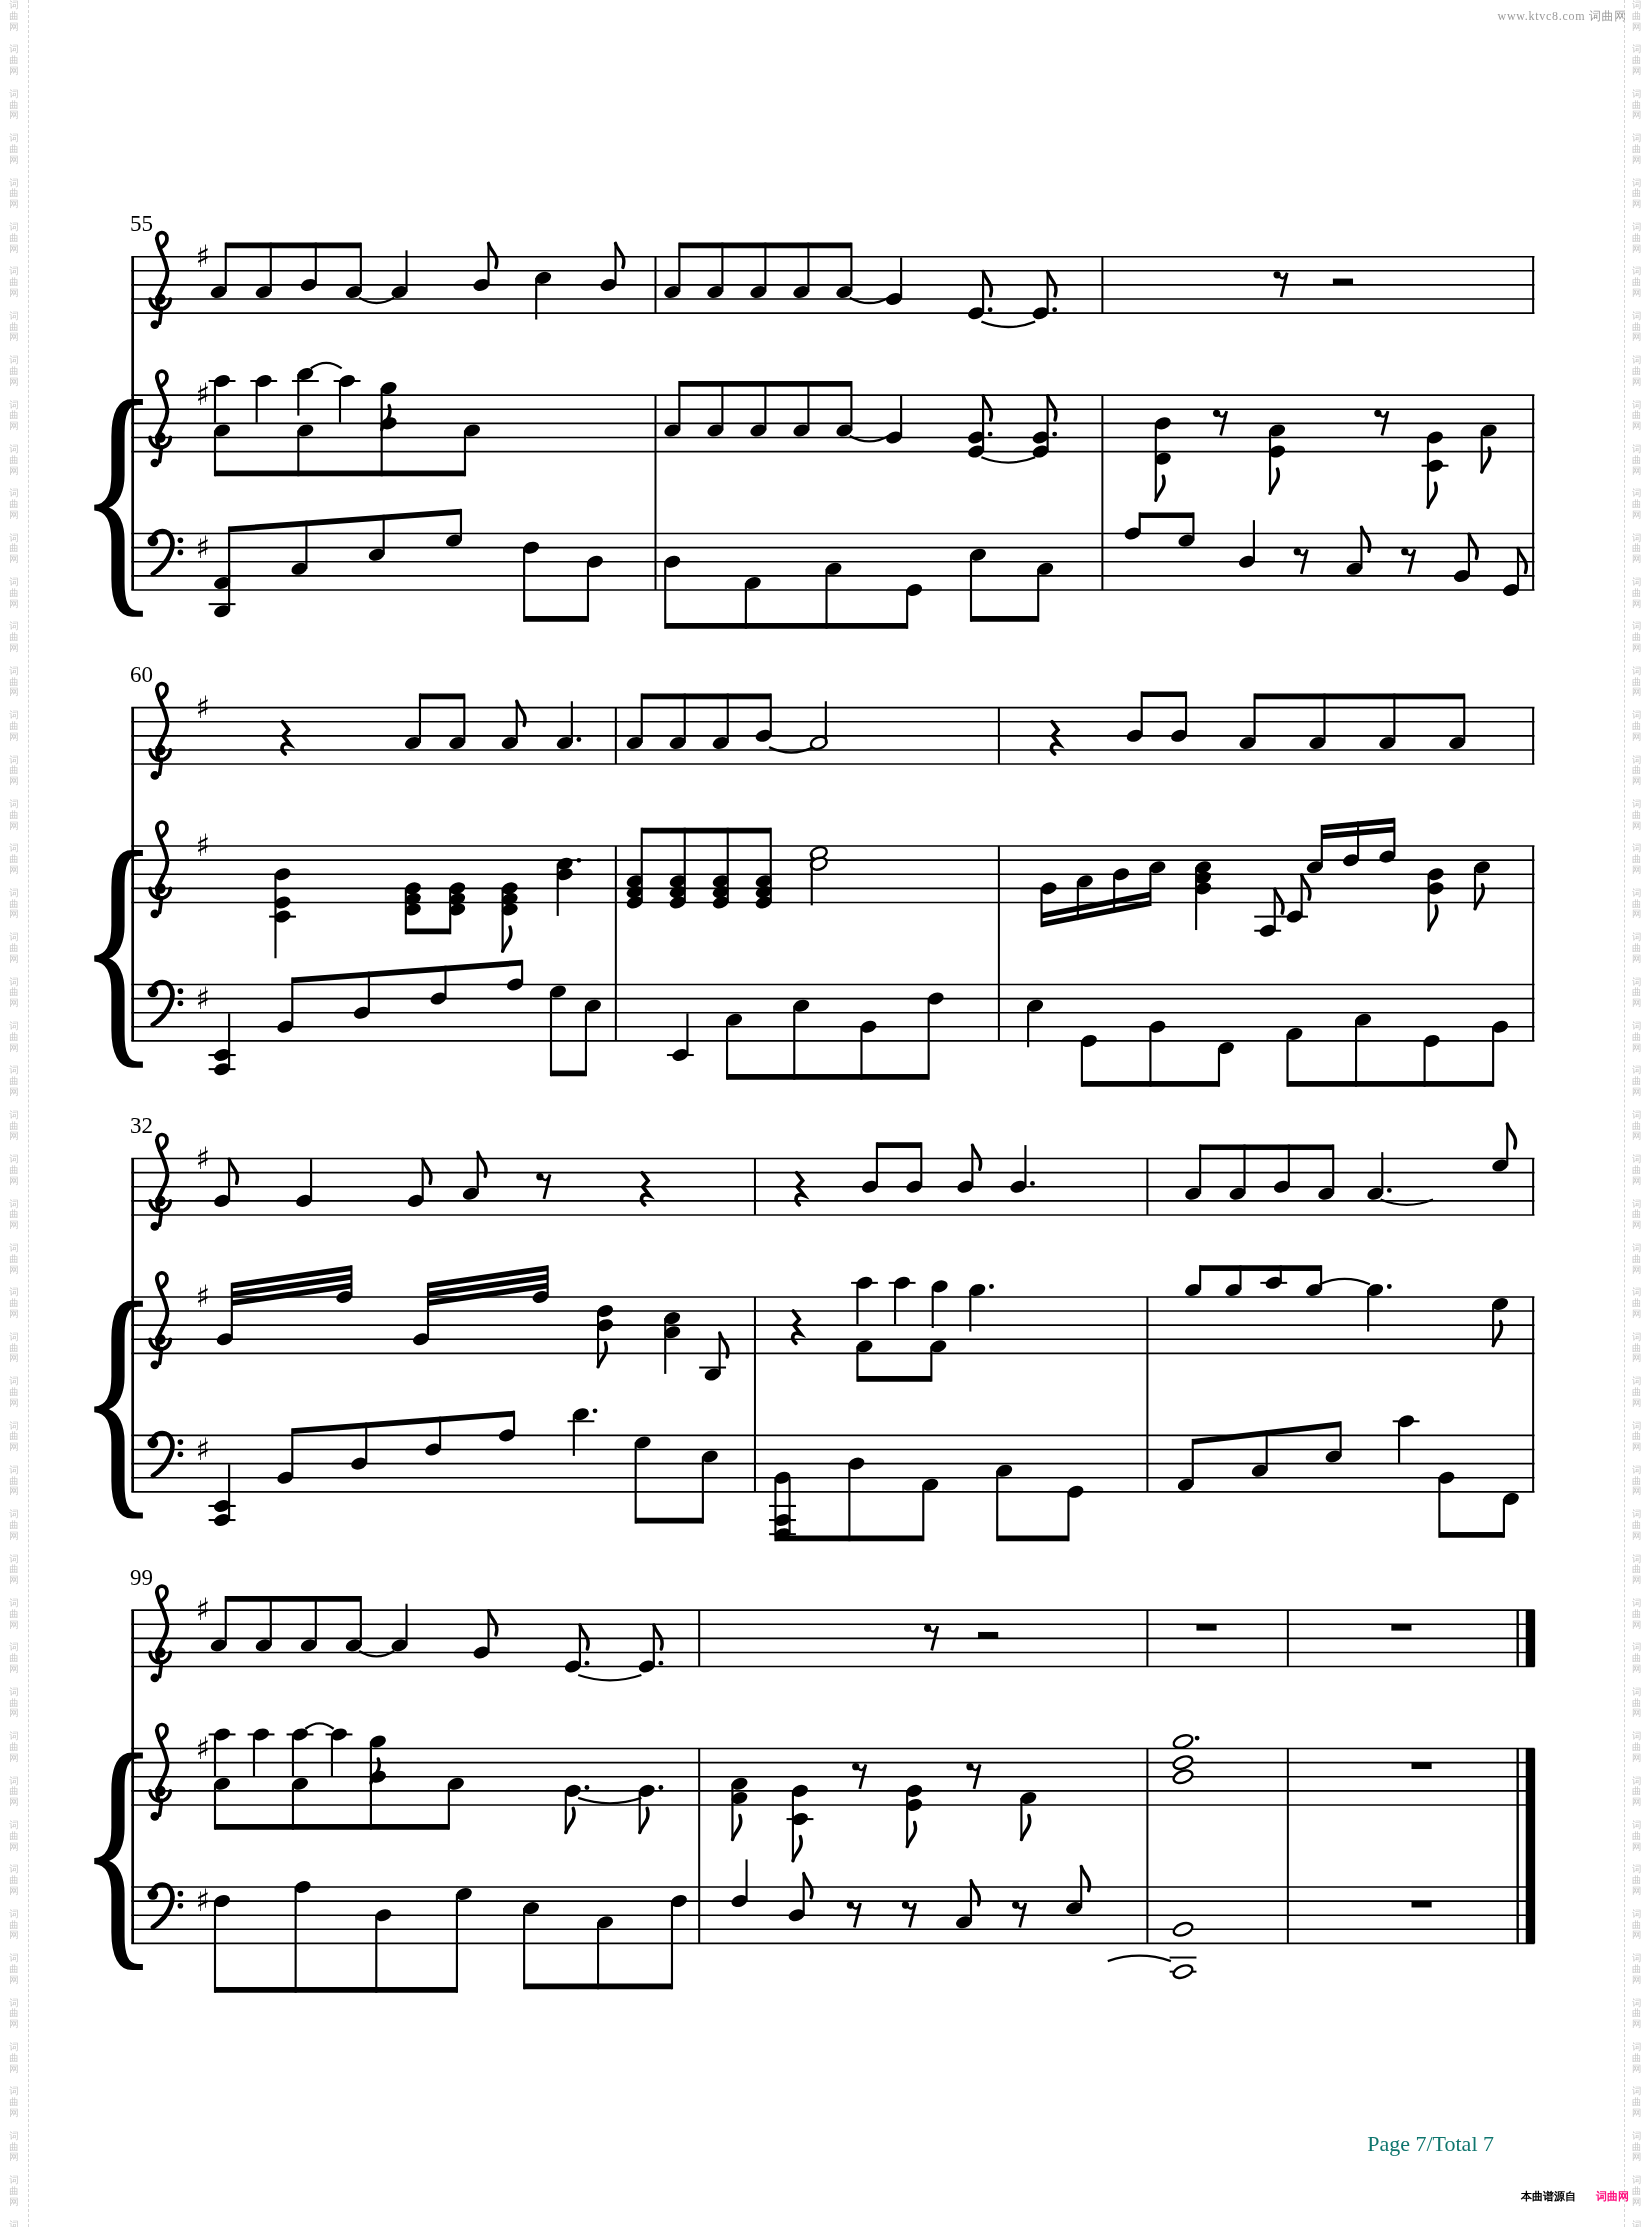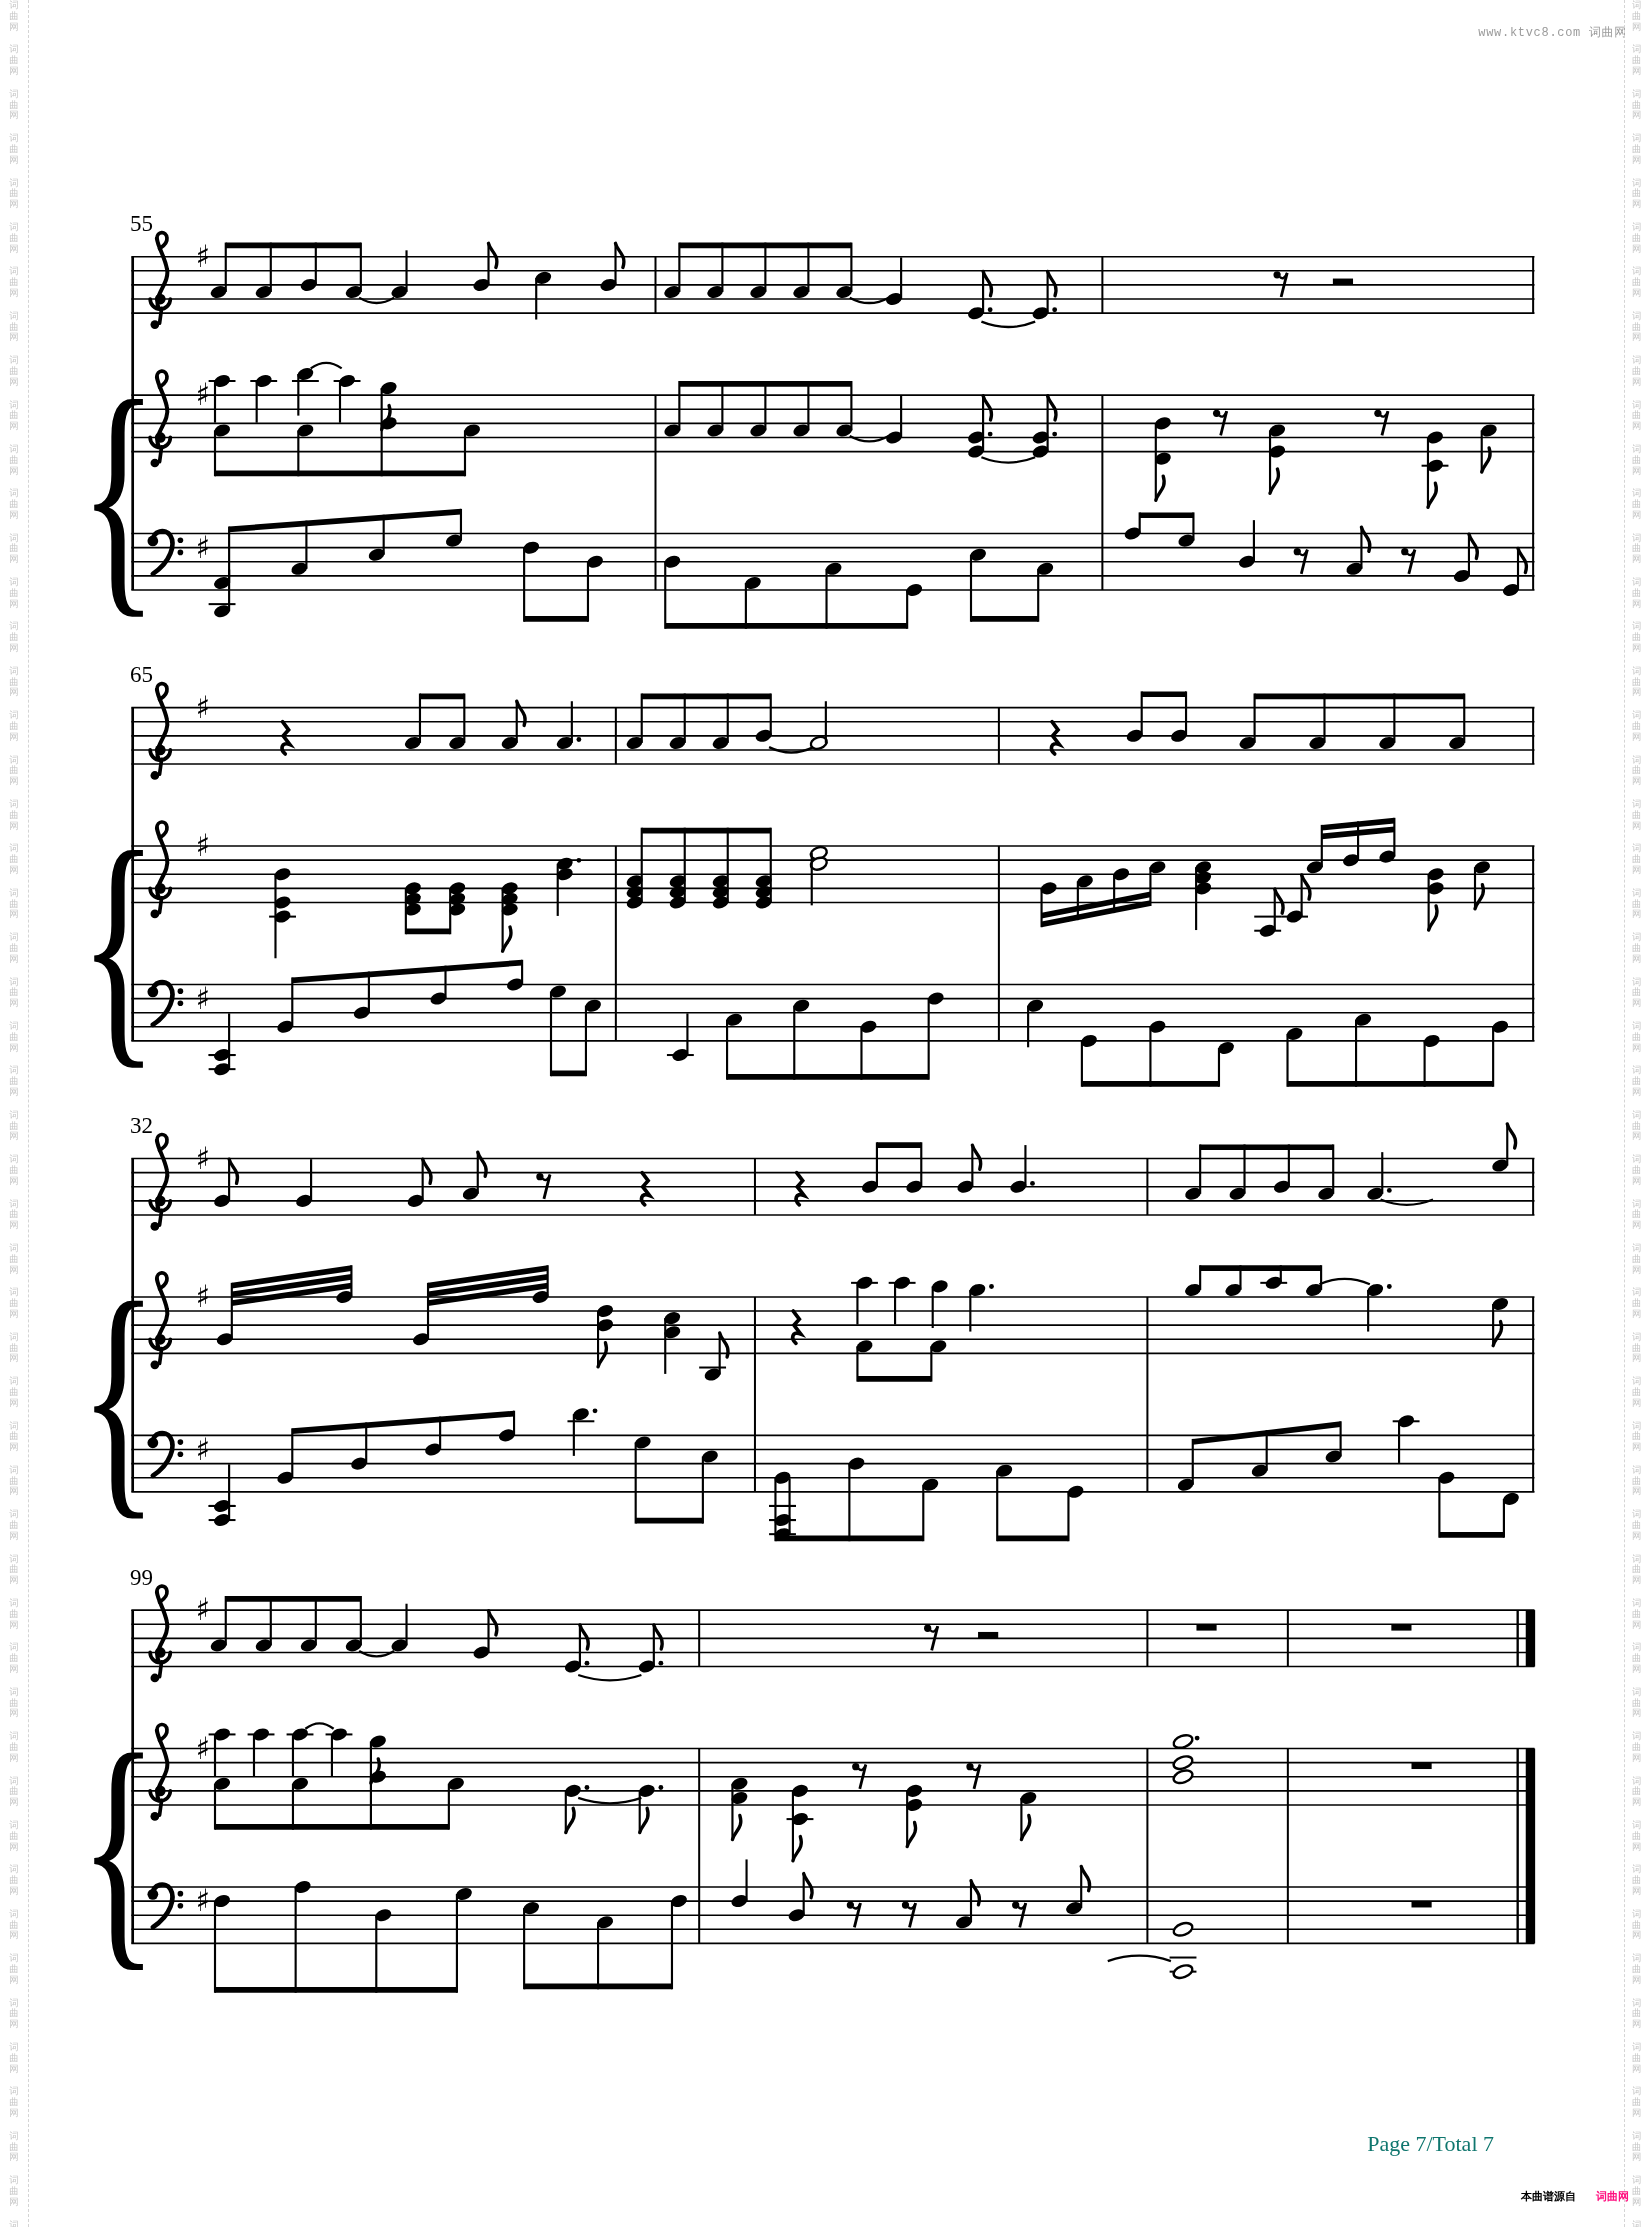--- a/index.html
+++ b/index.html
@@ -1,20 +1,20 @@
 <!DOCTYPE html>
 <html style="font-size:10.8px"><head>
 <meta charset="utf-8">
 <style>
   html,body{margin:0;padding:0;background:#e8e8e8;}
   .page{position:relative;width:1647px;height:2227px;background:#ffffff;overflow:hidden;
         font-family:"Liberation Serif",serif;}
   .score-svg{position:absolute;left:0;top:0;}
   .measure-number{position:absolute;font-size:23px;color:#000;font-family:"Liberation Serif",serif;}
-  .corner-mark{position:absolute;top:24px;right:20px;font-family:Liberation Mono, monospace;
+  .corner-mark{position:absolute;top:8px;right:20px;font-family:Liberation Serif, serif;
                font-size:12px;color:#9b9b9b;letter-spacing:0.7px;}
   .wm-col{position:absolute;top:0;height:2227px;overflow:hidden;color:#c6c6c6;
           font-family:"DejaVu Sans",sans-serif;font-size:9.4px;line-height:10.8px;}
   .wm-col.left{left:4px;width:20px;border-right:0.7px dashed #d4d4d4;padding-right:4px;}
   .wm-col.right{right:2.7px;width:15px;border-left:0.7px dashed #d4d4d4;padding-left:4px;}
   .wm-group{width:10.8px;word-break:break-all;margin:0 auto 12px auto;text-align:center;}
   .footer-page{position:absolute;top:2131px;right:153px;font-size:22px;color:#0f766e;}
   .footer-src{position:absolute;top:2189px;right:18px;font-family:"DejaVu Sans",sans-serif;
               font-weight:bold;font-size:11px;color:#000;white-space:nowrap;}
   .footer-src .brand{margin-left:20px;font-weight:bold;}
@@ -946,21 +946,21 @@
       <div class="wm-group">词曲网</div>
       <div class="wm-group">词曲网</div>
       <div class="wm-group">词曲网</div>
       <div class="wm-group">词曲网</div>
       <div class="wm-group">词曲网</div>
       <div class="wm-group">词曲网</div>
       <div class="wm-group">词曲网</div>
     </div>
 
   <div class="measure-number" style="left: 130px; top: 211px;">55</div>
-  <div class="measure-number" style="left: 130px; top: 662px;">65</div>
+  <div class="measure-number" style="left: 130px; top: 662px;">60</div>
   <div class="measure-number" style="left: 130px; top: 1113px;">32</div>
   <div class="measure-number" style="left: 130px; top: 1565px;">99</div>
 
   <div class="footer-page">Page 7/Total 7</div>
 
   <div class="footer-src">
     <span>本曲谱源自</span><span class="brand" style="color: rgb(255, 18, 128);">词曲网</span>
   </div>
 
 </div>

